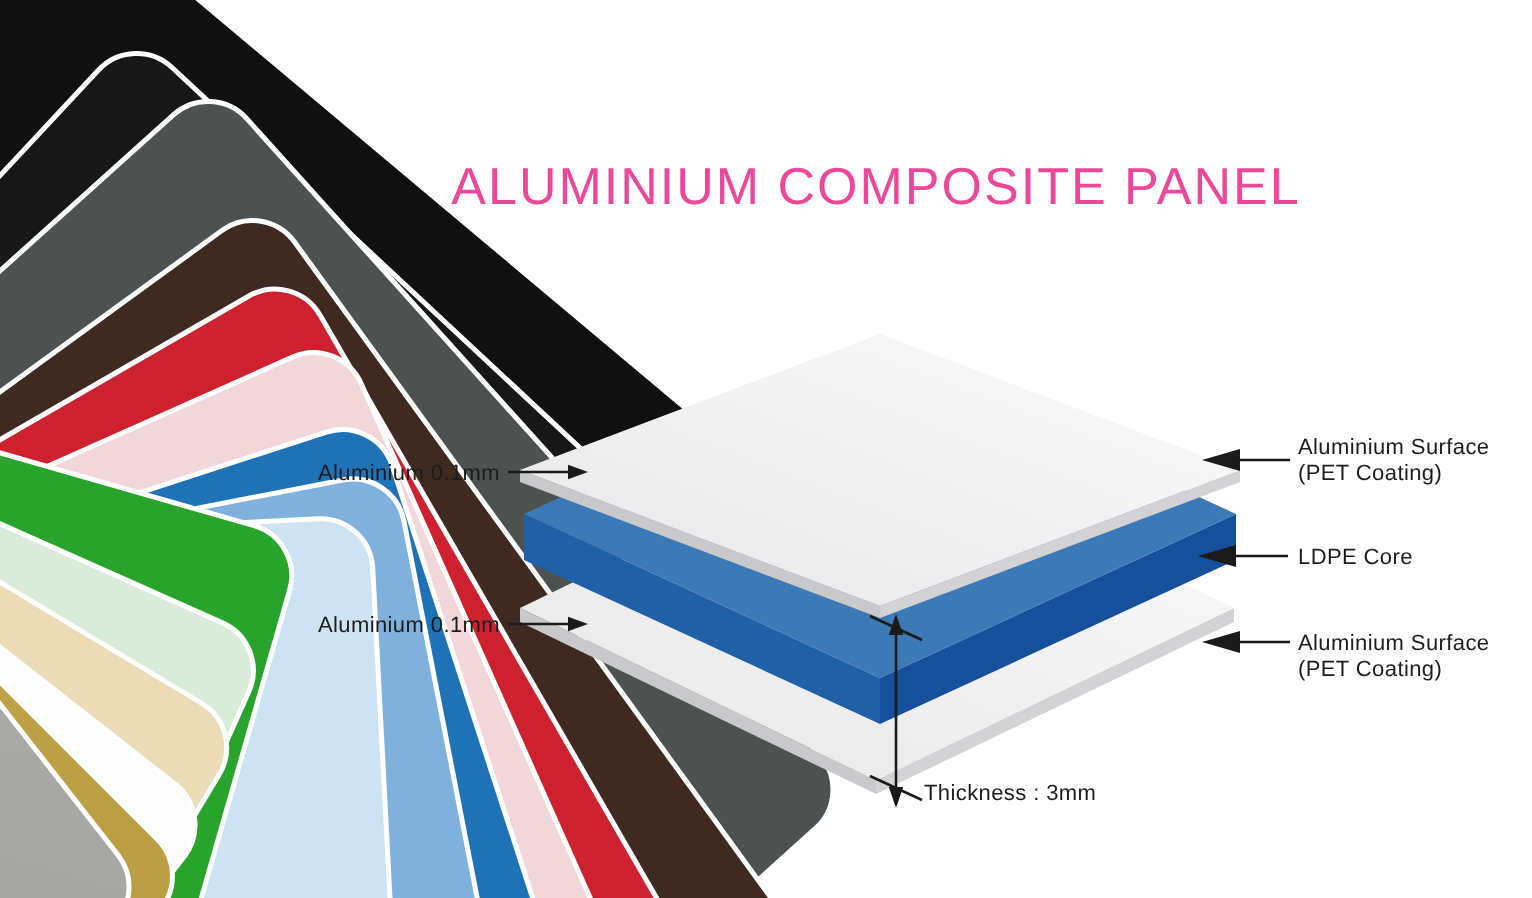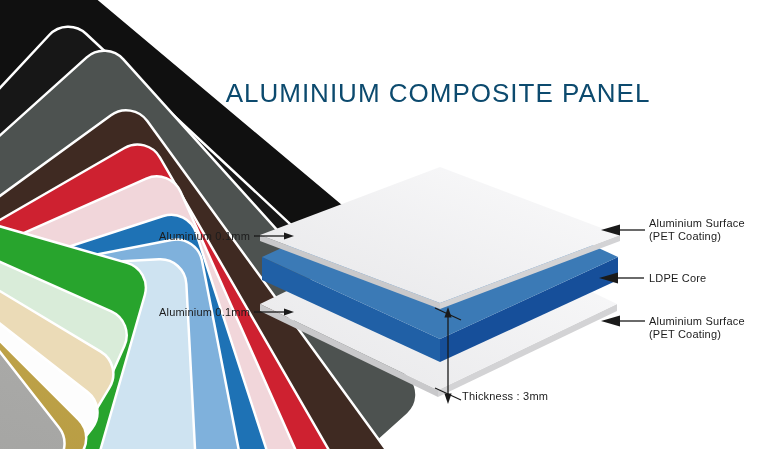--- a/index.html
+++ b/index.html
@@ -3,21 +3,21 @@
 <meta charset="utf-8">
 <style>
   html,body{margin:0;padding:0;background:#ffffff;}
   .stage{
     position:relative;width:766px;height:449px;overflow:hidden;background:#ffffff;
     font-family:"Liberation Sans", sans-serif;
   }
   .title{
     position:absolute;top:78px;left:110px;width:656px;
     text-align:center;font-size:26px;font-weight:400;letter-spacing:1px;
-    color:#0c4a6e;margin:0;
+    color:#ec4899;margin:0;
   }
   svg{position:absolute;top:0;left:0;}
   .label-text{
     font-family:"Liberation Sans", sans-serif;
     font-size:11px;fill:#1c1c1c;letter-spacing:0.2px;
   }
   .leader{stroke:#1a1a1a;stroke-width:1.3;fill:none;}
   .arrow{fill:#1a1a1a;stroke:none;}
   .dim{stroke:#1a1a1a;stroke-width:1.3;fill:none;}
 </style>

